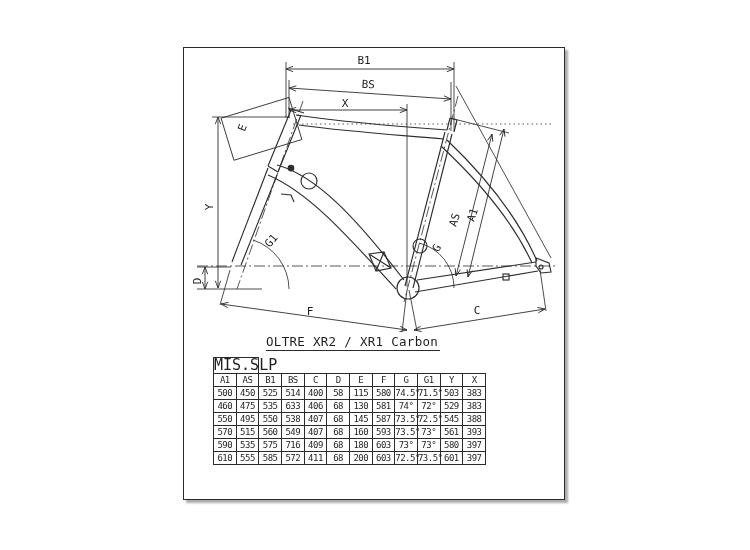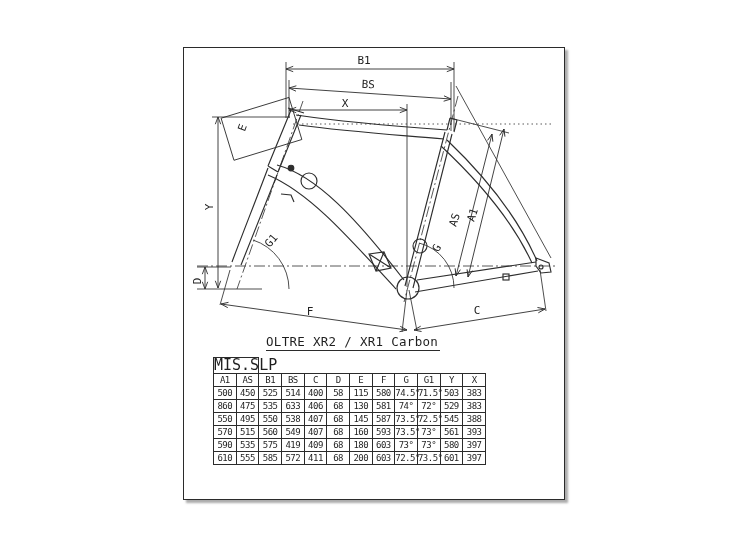--- a/index.html
+++ b/index.html
@@ -147,21 +147,21 @@
           <td>400</td>
           <td>58</td>
           <td>115</td>
           <td>580</td>
           <td>74.5°</td>
           <td>71.5°</td>
           <td>503</td>
           <td>383</td>
         </tr>
         <tr>
-          <td>860</td>
+          <td>460</td>
           <td>475</td>
           <td>535</td>
           <td>633</td>
           <td>406</td>
           <td>68</td>
           <td>130</td>
           <td>581</td>
           <td>74°</td>
           <td>72°</td>
           <td>529</td>
@@ -192,21 +192,21 @@
           <td>593</td>
           <td>73.5°</td>
           <td>73°</td>
           <td>561</td>
           <td>393</td>
         </tr>
         <tr>
           <td>590</td>
           <td>535</td>
           <td>575</td>
-          <td>419</td>
+          <td>716</td>
           <td>409</td>
           <td>68</td>
           <td>180</td>
           <td>603</td>
           <td>73°</td>
           <td>73°</td>
           <td>580</td>
           <td>397</td>
         </tr>
         <tr>

